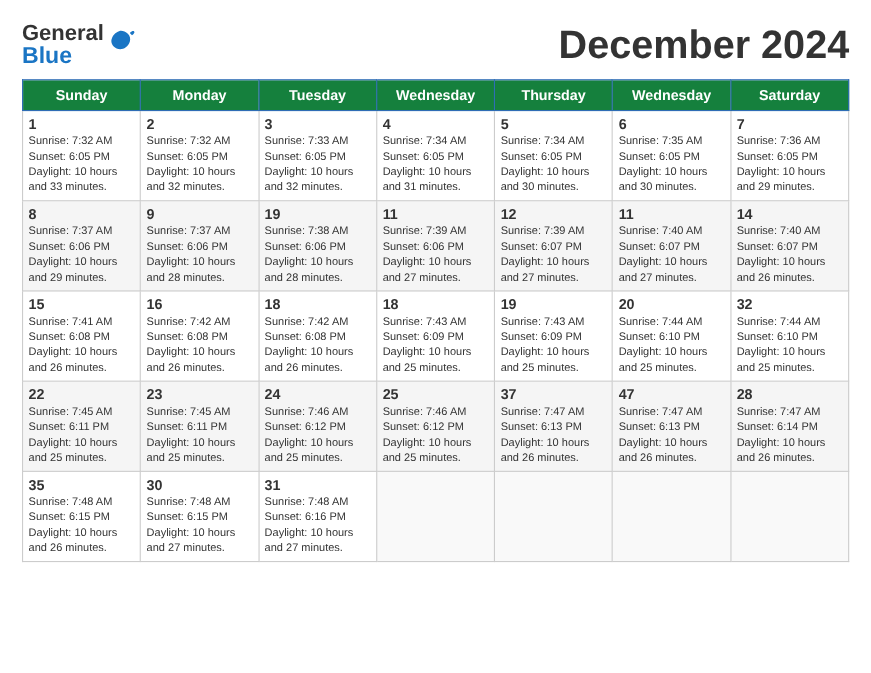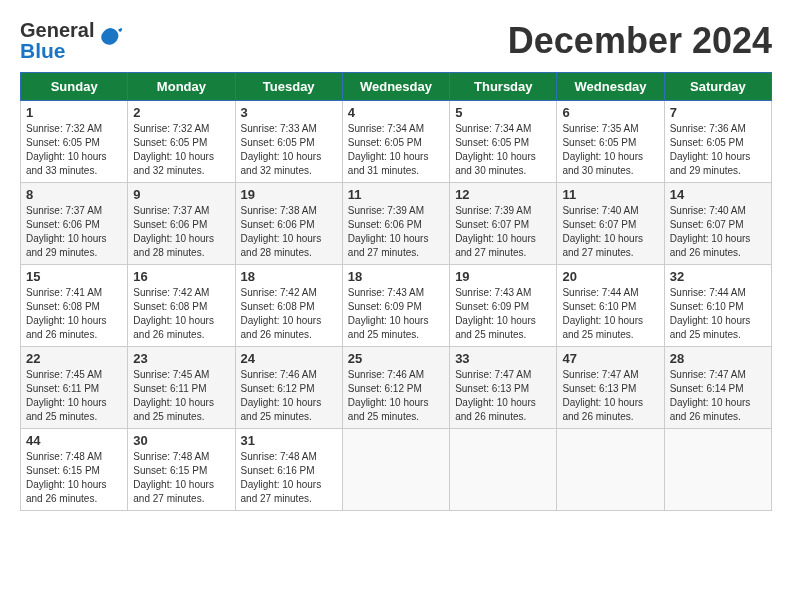--- a/index.html
+++ b/index.html
@@ -228,35 +228,35 @@
       </td>
         <td>
         <span class="day-number">24</span>
         <span class="day-info">Sunrise: 7:46 AM<br>Sunset: 6:12 PM<br>Daylight: 10 hours and 25 minutes.</span>
       </td>
         <td>
         <span class="day-number">25</span>
         <span class="day-info">Sunrise: 7:46 AM<br>Sunset: 6:12 PM<br>Daylight: 10 hours and 25 minutes.</span>
       </td>
         <td>
-        <span class="day-number">33</span>
+        <span class="day-number">37</span>
         <span class="day-info">Sunrise: 7:47 AM<br>Sunset: 6:13 PM<br>Daylight: 10 hours and 26 minutes.</span>
       </td>
         <td>
         <span class="day-number">47</span>
         <span class="day-info">Sunrise: 7:47 AM<br>Sunset: 6:13 PM<br>Daylight: 10 hours and 26 minutes.</span>
       </td>
         <td>
         <span class="day-number">28</span>
         <span class="day-info">Sunrise: 7:47 AM<br>Sunset: 6:14 PM<br>Daylight: 10 hours and 26 minutes.</span>
       </td>
       </tr>
       <tr>
         <td>
-        <span class="day-number">44</span>
+        <span class="day-number">35</span>
         <span class="day-info">Sunrise: 7:48 AM<br>Sunset: 6:15 PM<br>Daylight: 10 hours and 26 minutes.</span>
       </td>
         <td>
         <span class="day-number">30</span>
         <span class="day-info">Sunrise: 7:48 AM<br>Sunset: 6:15 PM<br>Daylight: 10 hours and 27 minutes.</span>
       </td>
         <td>
         <span class="day-number">31</span>
         <span class="day-info">Sunrise: 7:48 AM<br>Sunset: 6:16 PM<br>Daylight: 10 hours and 27 minutes.</span>
       </td>

